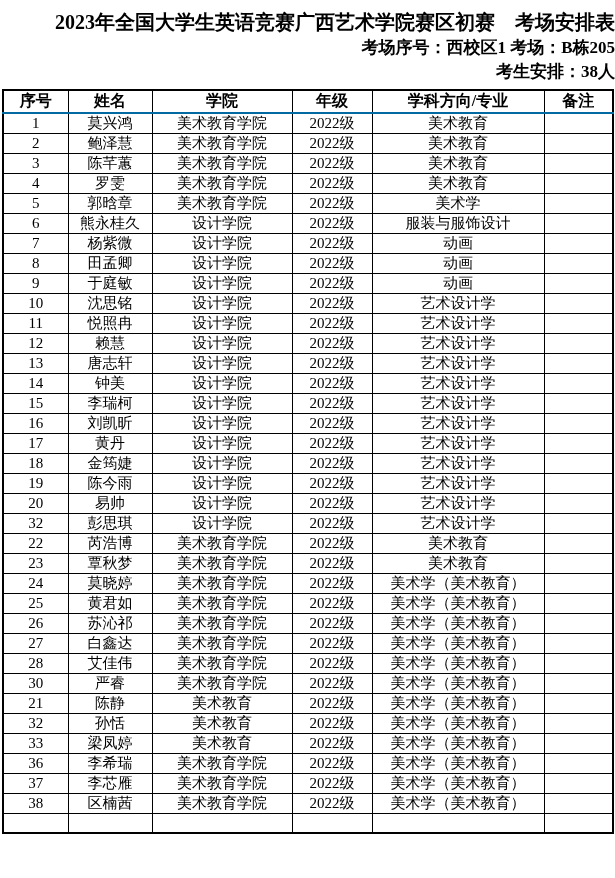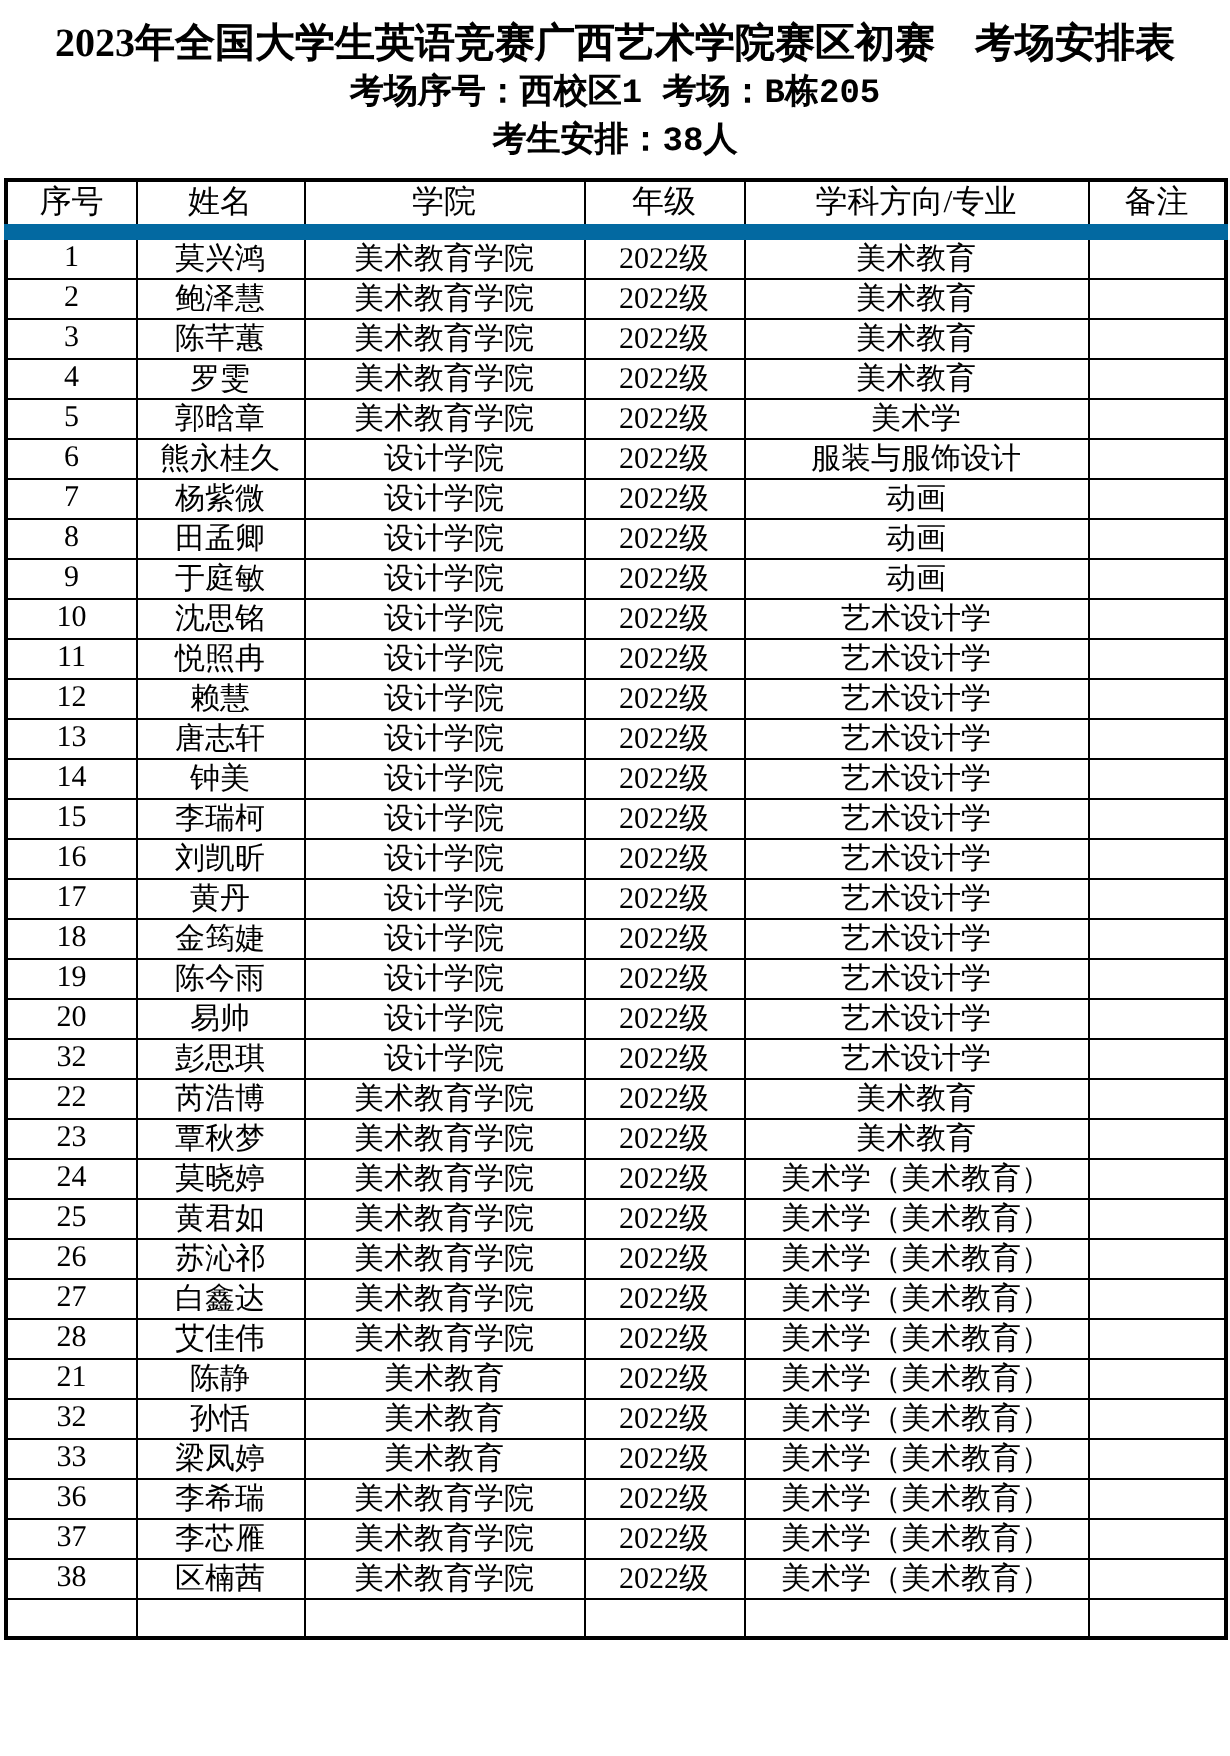--- a/index.html
+++ b/index.html
@@ -1,44 +1,44 @@
 <!DOCTYPE html>
 <html><head>
 <meta charset="utf-8">
 <style>
   html, body { margin: 0; padding: 0; }
   body {
     width: 615px; height: 878px; overflow: hidden;
     background: #ffffff; color: #000000;
     font-family: "Liberation Serif", "DejaVu Serif", serif;
   }
-  .doc-header { text-align: center; padding-top: 9px; }
+  .doc-header { text-align: right; padding-top: 9px; }
   .doc-title  { font-size: 20px; font-weight: bold; line-height: 27px; white-space: nowrap; }
-  .doc-sub    { font-size: 17px; font-weight: bold; line-height: 24px; white-space: nowrap; font-family: Liberation Mono, monospace; }
+  .doc-sub    { font-size: 17px; font-weight: bold; line-height: 24px; white-space: nowrap; }
 
   table.exam-table {
     border-collapse: collapse;
     table-layout: fixed;
     margin: 5px 0 0 2px;
     width: 610px;
     border: 2px solid #000;
   }
   .exam-table th, .exam-table td {
     border: 1px solid #000;
     padding: 0;
     text-align: center;
     vertical-align: middle;
     white-space: nowrap;
     overflow: hidden;
   }
   .exam-table thead th {
     font-size: 16px;
-    font-weight: normal;
+    font-weight: bold;
     height: 20px;
-    border-bottom: 8px solid #0369a1;
+    border-bottom: 2px solid #0369a1;
   }
   .exam-table td {
     font-size: 15px;
     height: 18px;
     font-weight: normal;
   }
   col.c-no    { width: 65px; }
   col.c-name  { width: 84px; }
   col.c-coll  { width: 140px; }
   col.c-grade { width: 80px; }
@@ -294,20 +294,28 @@
         </tr>
         <tr>
           <td>28</td>
           <td>艾佳伟</td>
           <td>美术教育学院</td>
           <td>2022级</td>
           <td>美术学（美术教育）</td>
           <td></td>
         </tr>
         <tr>
+          <td>30</td>
+          <td>严睿</td>
+          <td>美术教育学院</td>
+          <td>2022级</td>
+          <td>美术学（美术教育）</td>
+          <td></td>
+        </tr>
+        <tr>
           <td>21</td>
           <td>陈静</td>
           <td>美术教育</td>
           <td>2022级</td>
           <td>美术学（美术教育）</td>
           <td></td>
         </tr>
         <tr>
           <td>32</td>
           <td>孙恬</td>

